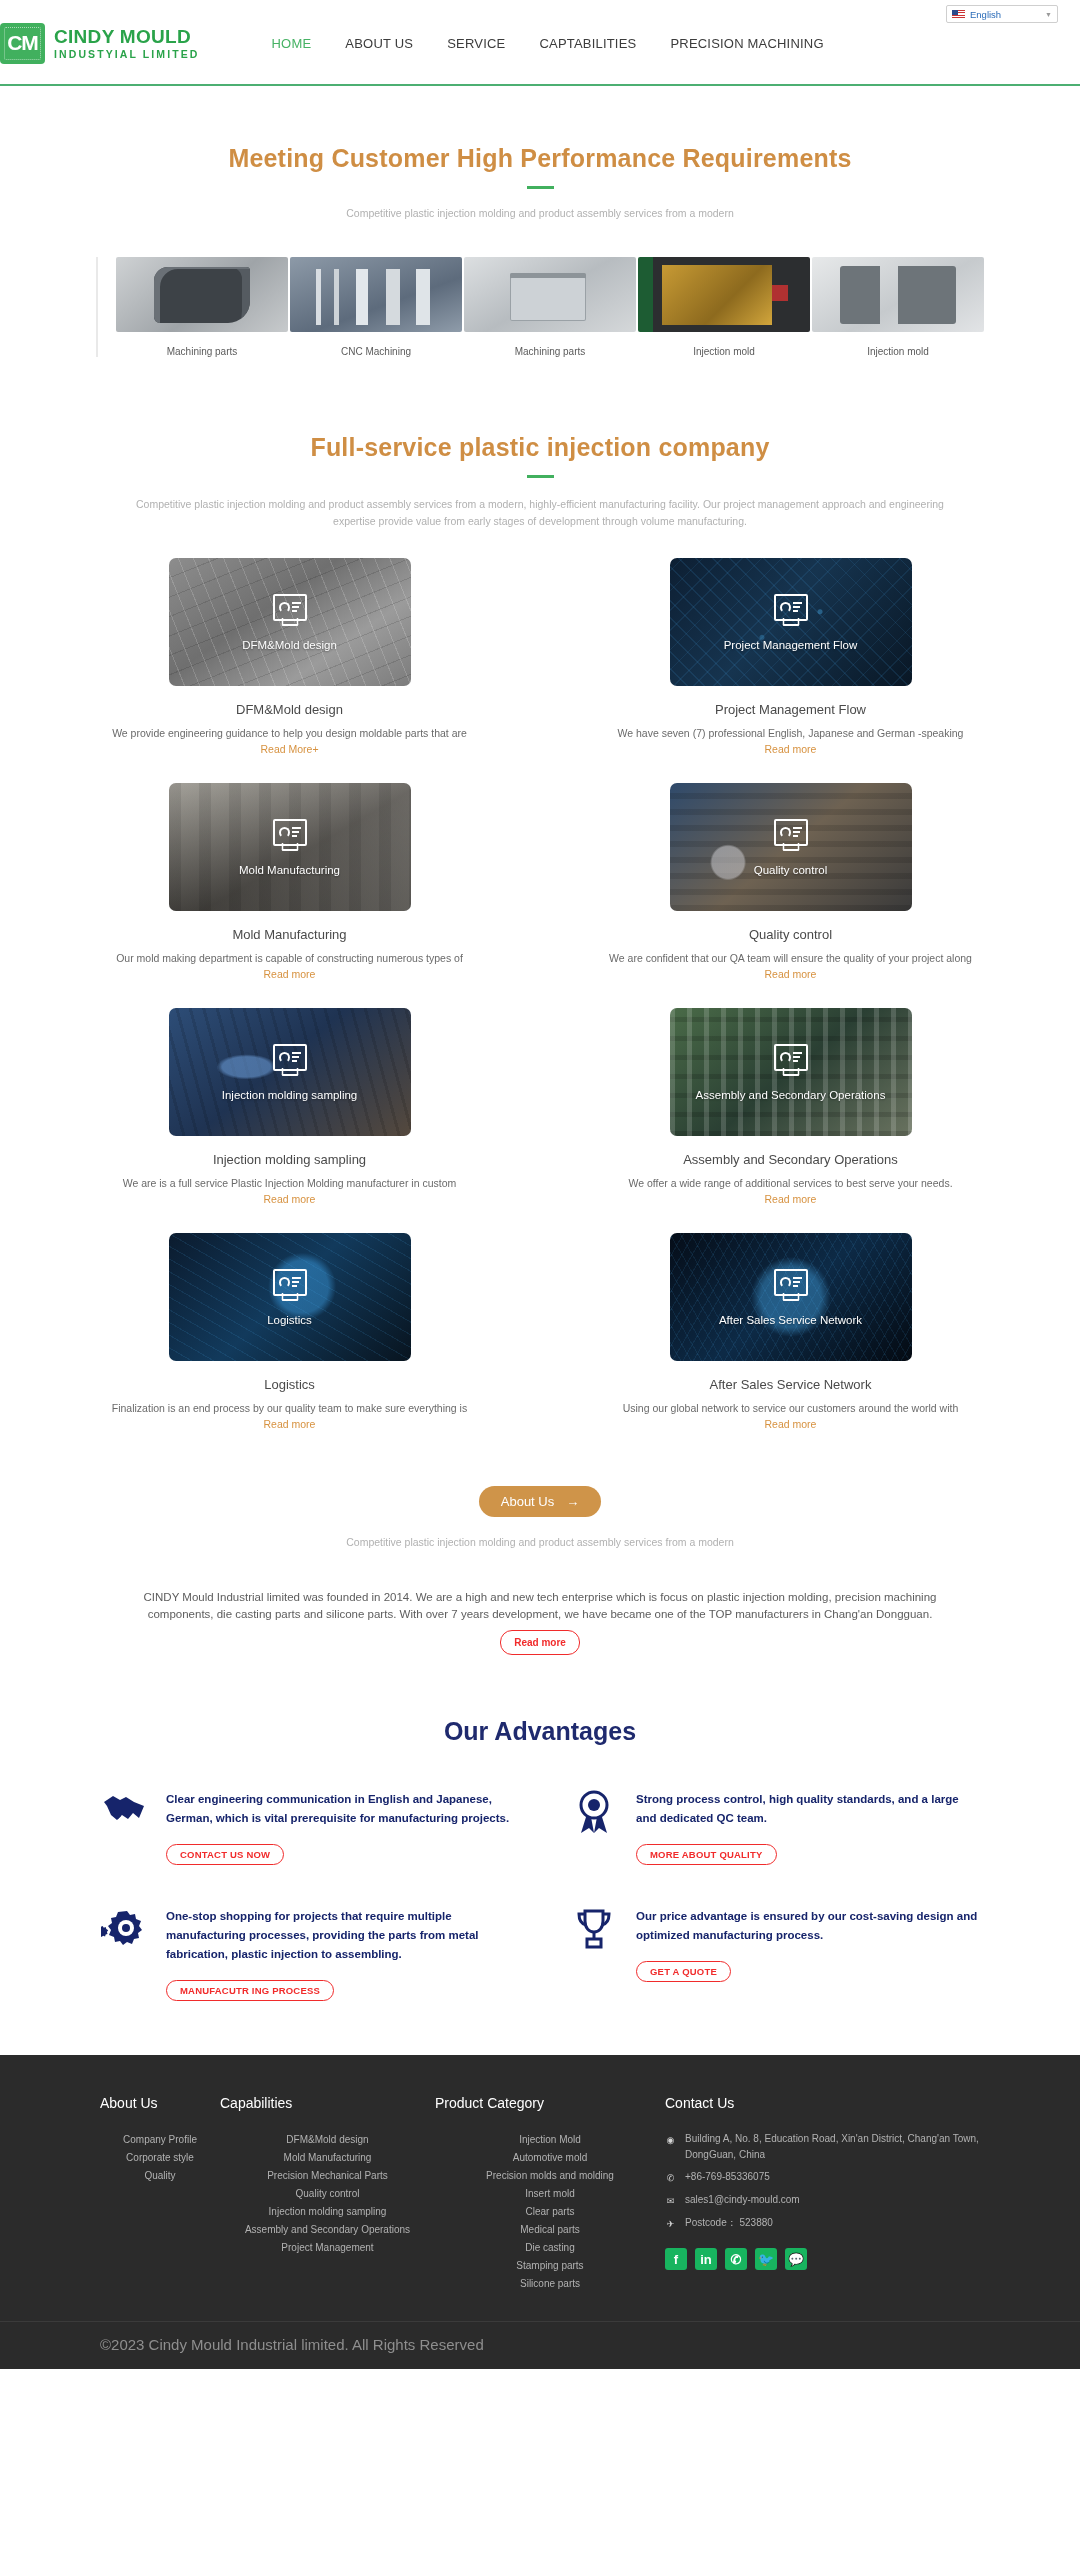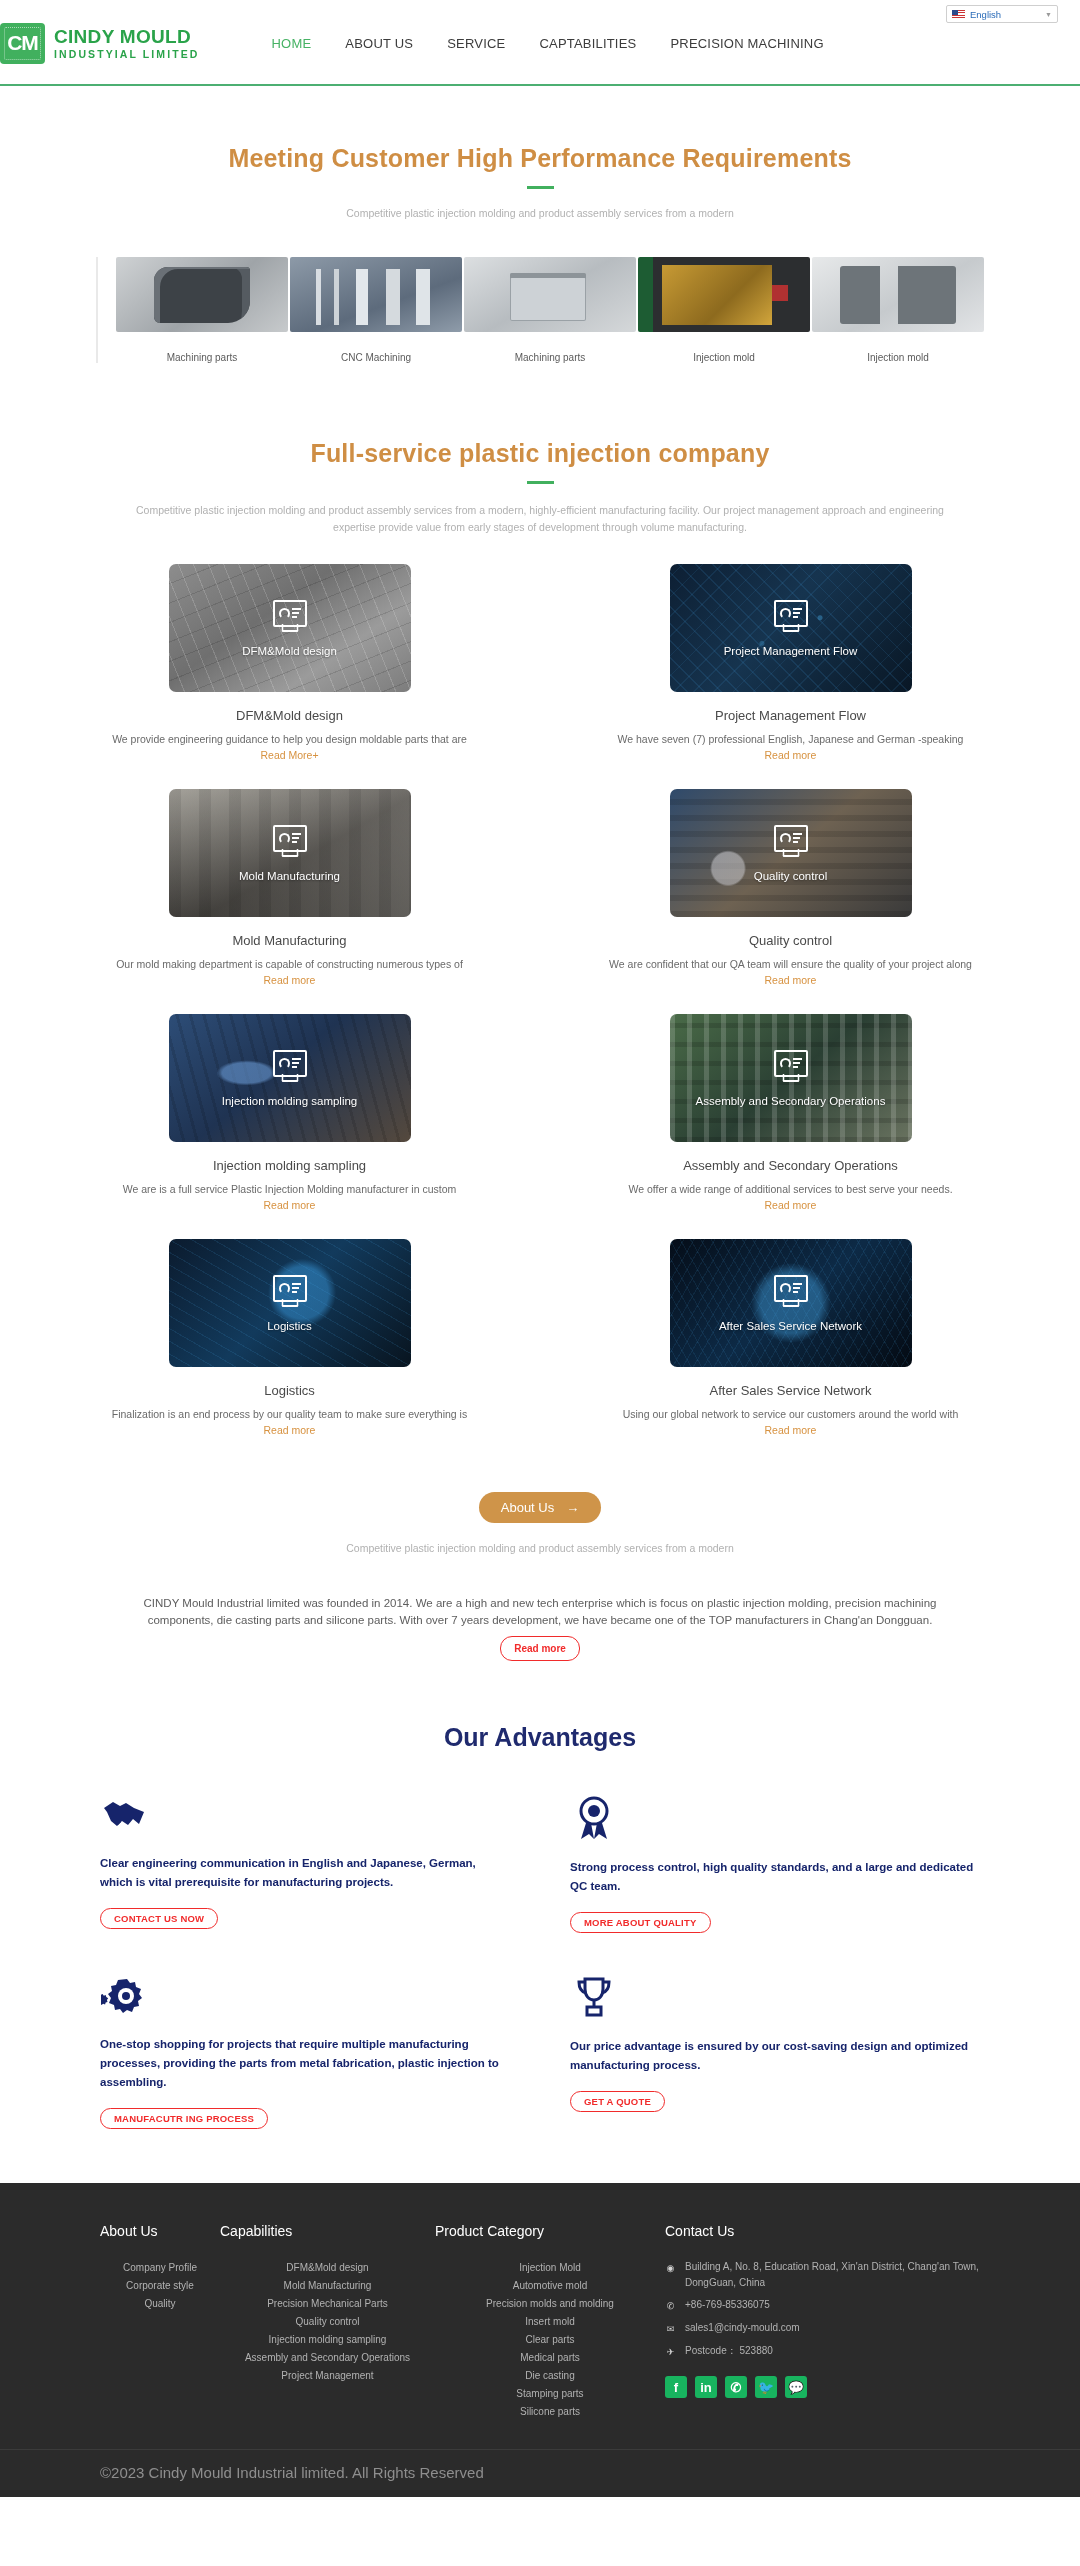--- a/index.html
+++ b/index.html
@@ -104,21 +104,21 @@
     padding-left: 18px;
   }
   .thumb-cell { width: 172px; }
   .thumb-img {
     width: 172px; height: 75px; border-radius: 2px;
     background: #b9bcbf;
     position: relative; overflow: hidden;
   }
   .thumb-cap {
     text-align: center; font-size: 10px; color: #5b5b5b;
-    margin-top: 20px;
+    margin-top: 14px;
   }
   .t1 { background: linear-gradient(140deg,#cfd2d4,#9fa4a8 55%,#c7cacc); }
   .t1::after {
     content:""; position:absolute; left:38px; top:10px; width:96px; height:56px;
     background:#3d4247; border-radius: 14px 4px 22px 6px;
     box-shadow: inset 10px 6px 0 -4px #6a7076, inset -18px 10px 0 -10px #555b61;
   }
   .t2 { background: linear-gradient(160deg,#8d9aa8,#5d6b7c 60%,#8f9caa); }
   .t2::after {
     content:""; position:absolute; left:22px; top:12px; width:128px; height:56px;
@@ -277,21 +277,21 @@
   .advantages { margin-top: 62px; }
   .adv-title {
     text-align:center; color:#1f2a6e;
     font-size: 25px; font-weight: bold;
   }
   .adv-grid {
     width: 880px; margin: 44px auto 0;
     display:grid; grid-template-columns: 1fr 1fr;
     column-gap: 60px; row-gap: 42px;
   }
-  .adv-item { display:flex; gap: 18px; flex-direction: column; }
+  .adv-item { display:flex; gap: 18px; }
   .adv-icon { width: 48px; flex: none; color:#16246b; display:flex; justify-content:center; }
   .adv-body { flex: 1; }
   .adv-text {
     color:#16246b; font-size: 11.5px; font-weight: bold; line-height: 19px;
   }
   .adv-btn {
     display:inline-block; margin-top: 16px;
     border: 1.5px solid #f12b2b; border-radius: 13px;
     color:#f12b2b; font-size: 9.5px; font-weight: bold;
     padding: 4px 13px; cursor:pointer; background:#fff;

